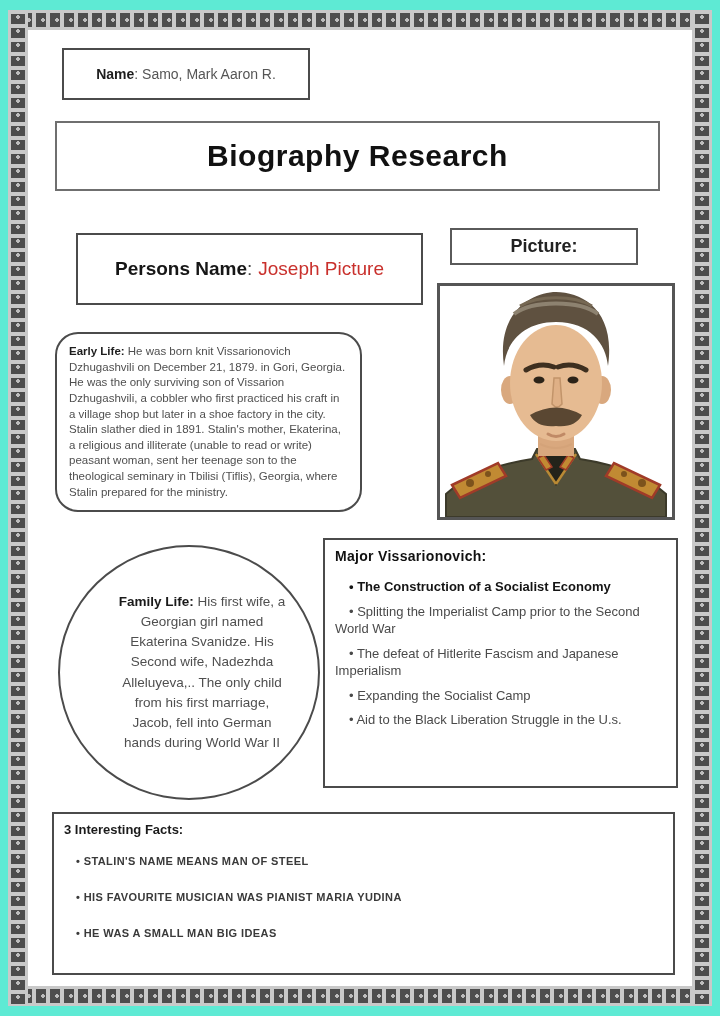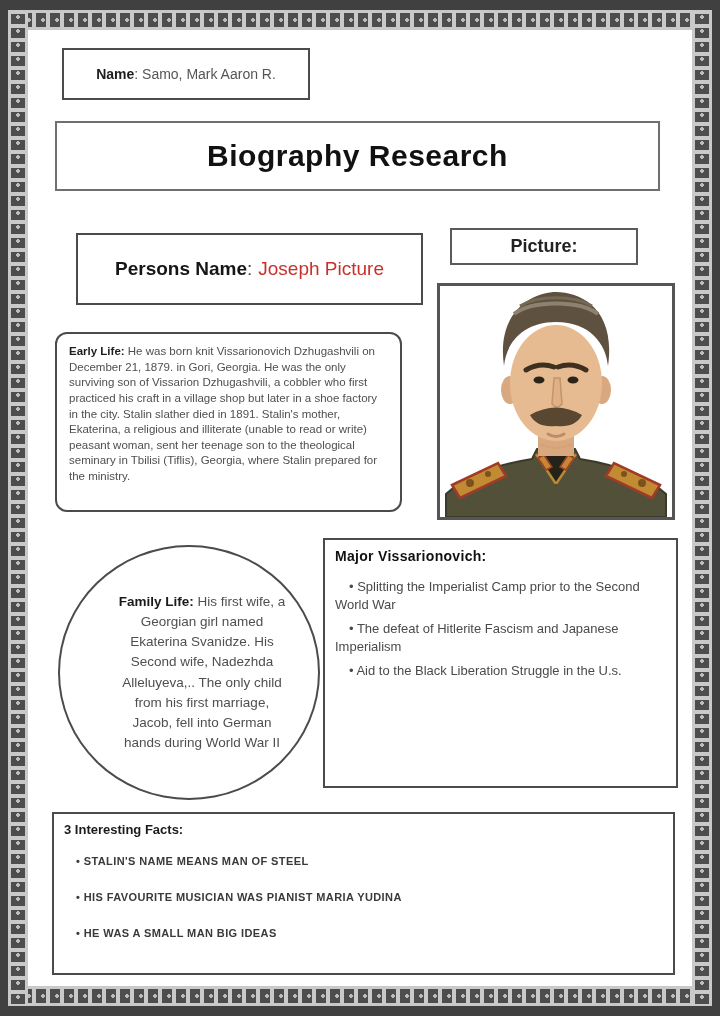--- a/index.html
+++ b/index.html
@@ -1,18 +1,18 @@
 <!DOCTYPE html>
 <html><head>
 <meta charset="utf-8">
 <style>
   html,body{margin:0;padding:0;background:#e6e6e6;}
   .page{
     position:relative;width:720px;height:1016px;margin:0 auto;
-    background:#404040;overflow:hidden;
+    background:#5eead4;overflow:hidden;
     font-family:"Liberation Sans","DejaVu Sans",sans-serif;color:#3c3c3c;
   }
   .inner{position:absolute;left:28px;top:30px;width:664px;height:956px;background:#ffffff;}
   
   .strip{position:absolute;background-color:#c9c9c9;}
   .strip-h{
     height:20px;
     background-image:
       linear-gradient(0deg,#c9c9c9 0 3px,rgba(201,201,201,0) 3px 17px,#c9c9c9 17px 20px),
       radial-gradient(circle 2px at 7px 10px,#bdbdbd 99%,rgba(0,0,0,0) 100%),
@@ -45,21 +45,21 @@
   .persons-box .lbl{font-weight:bold;font-size:19px;color:#161616;}
   .persons-box .sep{font-size:19px;color:#444;margin-right:6px;}
   .persons-box .val{font-size:19px;}
 
   .picture-label-box{left:450px;top:228px;width:188px;height:37px;border-color:#5a5a5a;display:flex;align-items:center;justify-content:center;}
   .picture-label-box .lbl{font-weight:bold;font-size:18px;color:#222;}
 
   .portrait-box{left:437px;top:283px;width:238px;height:237px;border:3px solid #555;}
   .portrait-box svg{display:block;}
 
-  .early-box{left:55px;top:332px;width:347px;height:180px;border-radius:12px;padding:10px 12px;font-size:11.5px;line-height:1.36;color:#4f4f4f;}
+  .early-box{left:55px;top:332px;width:307px;height:180px;border-radius:23px;padding:10px 12px;font-size:11.5px;line-height:1.36;color:#4f4f4f;}
   .early-box .lbl{font-weight:bold;color:#1d1d1d;}
 
   .circle{left:58px;top:545px;width:262px;height:255px;border-radius:50%;display:flex;align-items:center;justify-content:center;text-align:center;padding:18px 30px;}
   .circle .txt{font-size:13.5px;line-height:1.5;color:#4f4f4f;margin-left:26px;}
   .circle .lbl{font-weight:bold;color:#1a1a1a;}
 
   .accomp-box{left:323px;top:538px;width:355px;height:250px;padding:8px 10px;}
   .accomp-box .lbl{font-weight:bold;font-size:14px;color:#111;letter-spacing:.3px;}
   .accomp-box ul{list-style:none;margin:14px 0 0 0;padding:0;}
   .accomp-box li{font-size:13px;color:#4a4a4a;margin:0 0 7px 0;text-indent:14px;line-height:1.35;}
@@ -156,22 +156,24 @@
 
   <div class="box circle">
     <div class="txt">
       <span class="lbl">Family Life:</span><span> His first wife, a Georgian girl named Ekaterina Svanidze. His Second wife, Nadezhda Alleluyeva,.. The only child from his first marriage, Jacob, fell into German hands during World War II</span>
     </div>
   </div>
 
   <div class="box accomp-box">
     <div class="lbl">Major Vissarionovich:</div>
     <ul>
+      <li class="first">• The Construction of a Socialist Economy</li>
       <li>• Splitting the Imperialist Camp prior to the Second World War</li>
       <li>• The defeat of Hitlerite Fascism and Japanese Imperialism</li>
+      <li>• Expanding the Socialist Camp</li>
       <li>• Aid to the Black Liberation Struggle in the U.s.</li>
     </ul>
   </div>
 
   <div class="box facts-box">
     <div class="lbl">3 Interesting Facts:</div>
     <ul>
       <li>• STALIN'S NAME MEANS MAN OF STEEL</li>
       <li>• HIS FAVOURITE MUSICIAN WAS PIANIST MARIA YUDINA</li>
       <li>• HE WAS A SMALL MAN BIG IDEAS</li>

